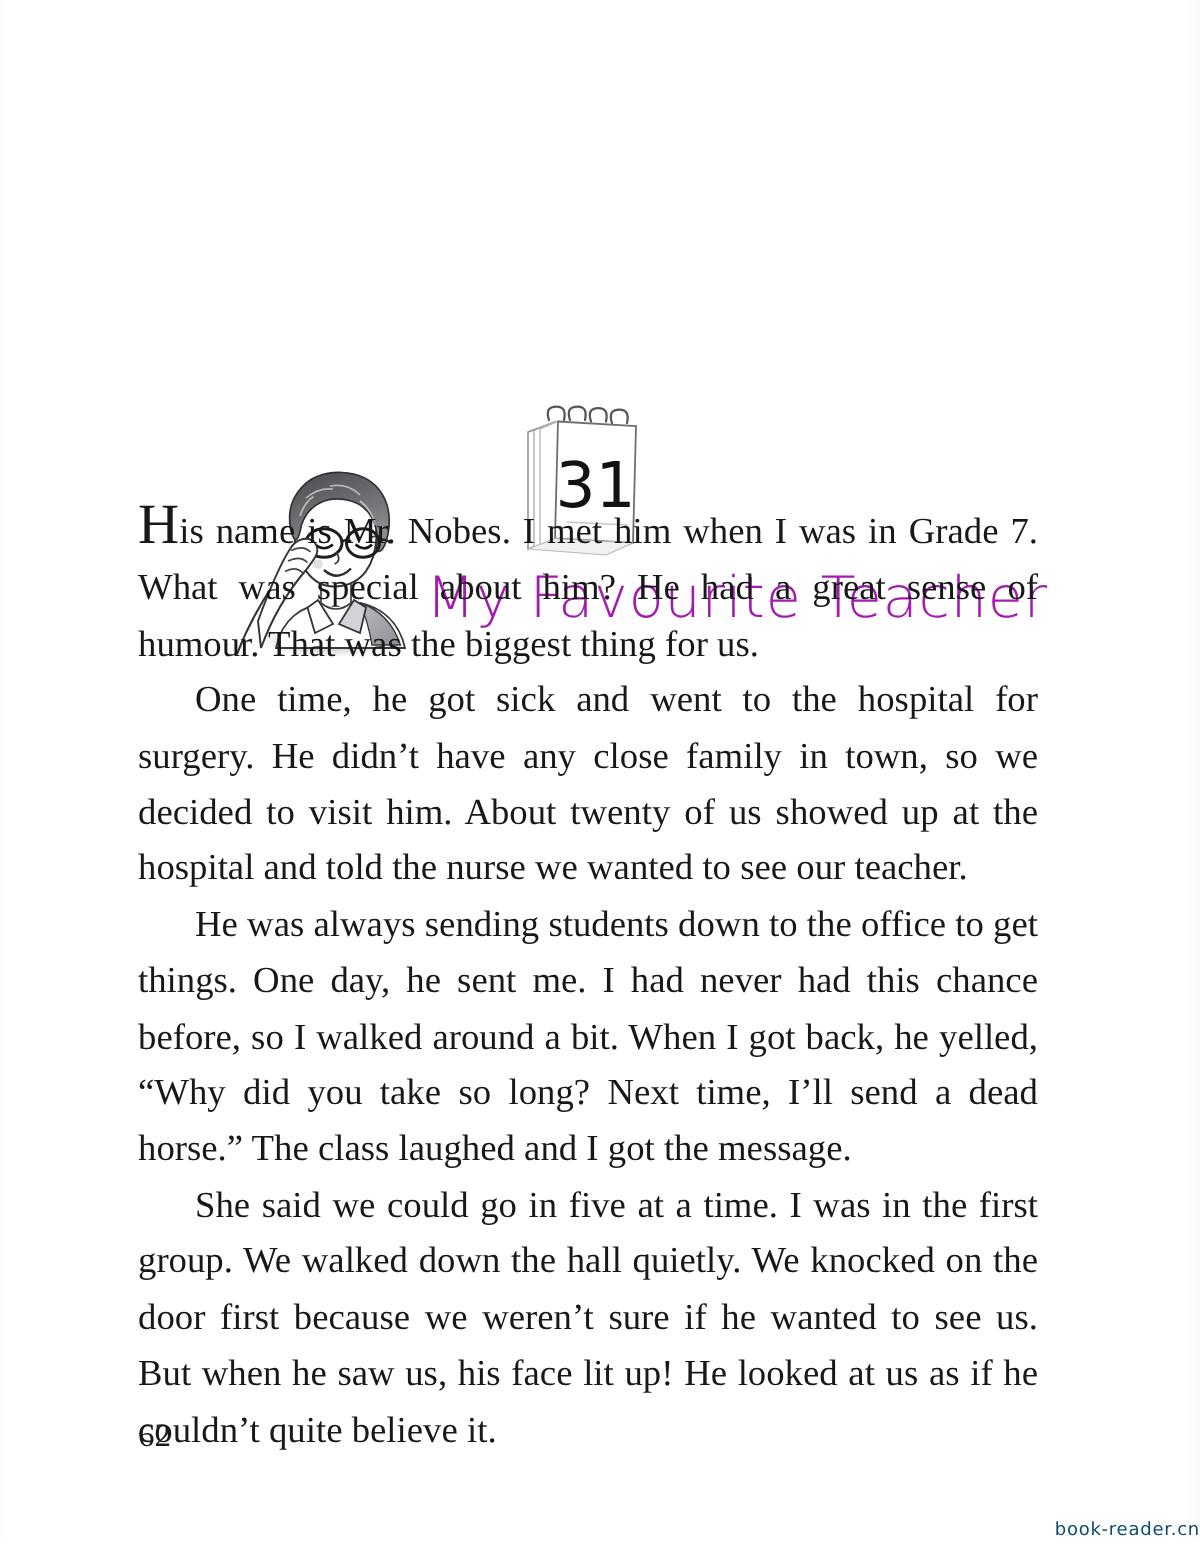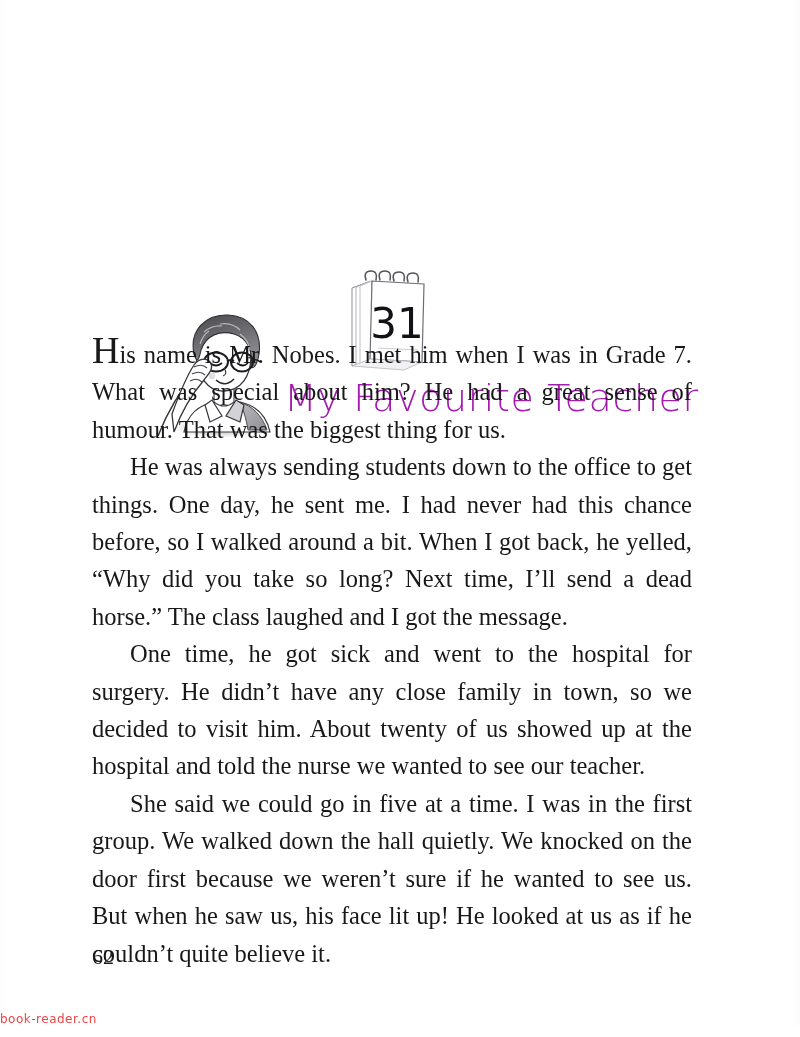--- a/index.html
+++ b/index.html
@@ -85,25 +85,25 @@
     top: 944px;
     font-size: 22px;
     color: #1a1a1c;
   }
 
   .watermark {
     position: absolute;
     left: 0;
     top: 1012px;
     width: 800px;
-    text-align: left;
+    text-align: right;
     font-family: "DejaVu Sans", sans-serif;
     font-size: 12px;
     letter-spacing: 0.5px;
-    color: #ef4444;
+    color: #0c4a6e;
   }
 
   
   .scan-edge-right {
     position: absolute;
     right: 0;
     top: 0;
     width: 10px;
     height: 1037px;
     background: linear-gradient(to right, rgba(0,0,0,0), rgba(0,0,0,0.018));
@@ -207,23 +207,23 @@
       </svg>
     </div>
 
     <div class="chapter-title">My Favourite Teacher</div>
   </div>
 
   <div class="body-text">
 
     <p class="para first"><span class="dropcap">H</span><span>is name is Mr. Nobes. I met him when I was in Grade 7. What was special about him? He had a great sense of humour. That was the biggest thing for us.</span></p>
 
+    <p class="para">One time, he got sick and went to the hospital for surgery. He didn’t have any close family in town, so we decided to visit him. About twenty of us showed up at the hospital and told the nurse we wanted to see our teacher.</p>
+
     <p class="para">He was always sending students down to the office to get things. One day, he sent me. I had never had this chance before, so I walked around a bit. When I got back, he yelled, “Why did you take so long? Next time, I’ll send a dead horse.” The class laughed and I got the message.</p>
-
-    <p class="para">One time, he got sick and went to the hospital for surgery. He didn’t have any close family in town, so we decided to visit him. About twenty of us showed up at the hospital and told the nurse we wanted to see our teacher.</p>
 
     <p class="para">She said we could go in five at a time. I was in the first group. We walked down the hall quietly. We knocked on the door first because we weren’t sure if he wanted to see us. But when he saw us, his face lit up! He looked at us as if he couldn’t quite believe it.</p>
   </div>
 
   <div class="page-number">62</div>
   <div class="watermark">book-reader.cn</div>
 
 </div>
 
 </body></html>

